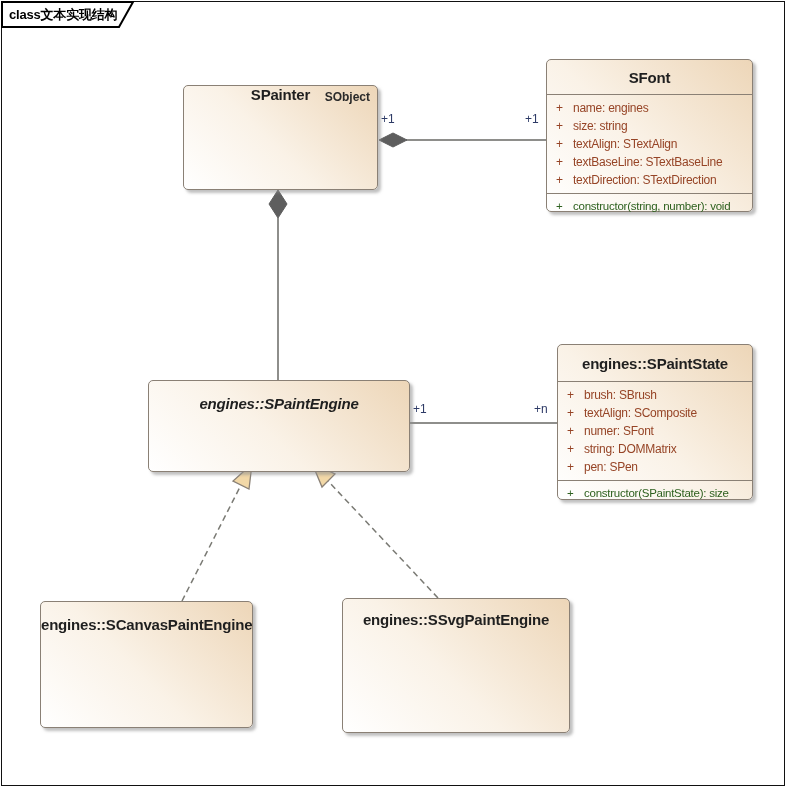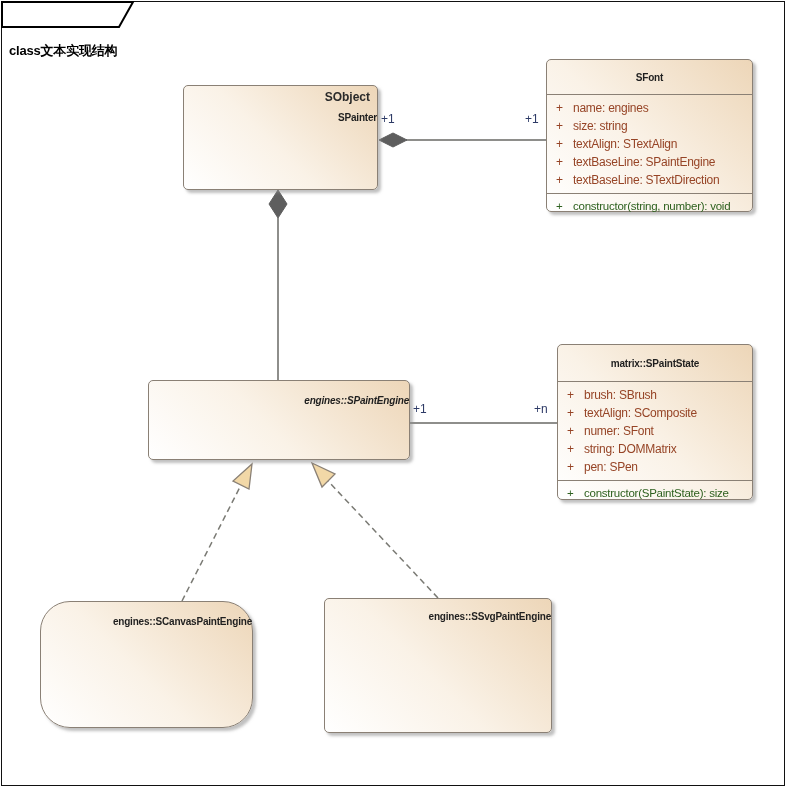--- a/index.html
+++ b/index.html
@@ -7,55 +7,55 @@
     position:relative; width:788px; height:796px; background:#ffffff;
     font-family:"Liberation Sans", sans-serif; overflow:hidden;
   }
   .frame {
     position:absolute; left:1px; top:1px; width:784px; height:785px;
     border:1.5px solid #111111; box-sizing:border-box;
   }
   .layer { position:absolute; left:0; top:0; width:788px; height:796px; }
   .tab-label {
     position:absolute; left:9px; top:6px; font-size:13px; font-weight:bold;
-    color:#000; white-space:nowrap; letter-spacing:-0.2px;margin-top:36px;
+    color:#000; white-space:nowrap; letter-spacing:-0.2px;
   }
   .uml-box {
     position:absolute; box-sizing:border-box;
     border:1px solid #8a8075; border-radius:5px;
     background:linear-gradient(45deg, #ffffff 0%, #faf2e7 45%, #edd6b8 100%);
     box-shadow:3px 3px 3px rgba(140,140,140,0.55);
   }
   .box-title {
-    font-weight:bold; font-size:10px; color:#1f1f1f; text-align:right;
+    font-weight:bold; font-size:15px; color:#1f1f1f; text-align:center;
     letter-spacing:-0.2px; white-space:nowrap;
   }
   .title-comp { display:flex; align-items:center; justify-content:center; }
   .annotation {
     position:absolute; top:4px; right:7px; font-weight:bold;
     font-size:12px; color:#2a2a2a;
   }
   .compartment { border-top:1px solid #8a8075; }
   .members { padding-top:4px; }
   .ops-comp { padding-top:3px; }
   .member-row { display:flex; height:18px; line-height:18px; font-size:12px; letter-spacing:-0.25px; white-space:nowrap; }
   .member-row .vis { width:17px; padding-left:9px; flex:none; }
   .attrs .member-row { color:#964426; }
   .ops  .member-row { color:#2e611f; font-size:11.5px; }
   .mult {
     position:absolute; font-size:12px; color:#2d3a66; white-space:nowrap;
   }
   
   #box-spainter       { left:183px; top:85px;  width:195px; height:105px; }
   #box-sfont          { left:546px; top:59px;  width:207px; height:153px; }
-  #box-spaintengine   { left:148px; top:380px; width:262px; height:80px; }
+  #box-spaintengine   { left:148px; top:380px; width:262px; height:92px; }
   #box-spaintstate    { left:557px; top:344px; width:196px; height:156px; }
-  #box-scanvas        { left:40px;  top:601px; width:213px; height:127px;border-radius:30px; }
-  #box-ssvg           { left:324px; top:598px; width:228px; height:135px; }
-  #box-spainter .box-title { margin-top:26px; }
+  #box-scanvas        { left:40px;  top:601px; width:213px; height:127px; }
+  #box-ssvg           { left:342px; top:598px; width:228px; height:135px; }
+  #box-spainter .box-title { }
   #box-spaintengine .box-title { margin-top:14px; font-style:italic; }
   #box-scanvas .box-title { margin-top:14px; }
   #box-ssvg .box-title { margin-top:12px; }
   #box-sfont .title-comp { height:34px; }
   #box-sfont .attrs { height:94px; }
   #box-sfont .ops { height:23px; }
   #box-spaintstate .title-comp { height:36px; }
   #box-spaintstate .attrs { height:94px; }
   #box-spaintstate .ops { height:24px; }
 </style>
@@ -104,42 +104,42 @@
         <div class="member-row">
           <span class="vis">+</span>
           <span class="mtext">size: string</span>
         </div>
         <div class="member-row">
           <span class="vis">+</span>
           <span class="mtext">textAlign: STextAlign</span>
         </div>
         <div class="member-row">
           <span class="vis">+</span>
-          <span class="mtext">textBaseLine: SPaintEngine</span>
+          <span class="mtext">textBaseLine: STextBaseLine</span>
         </div>
         <div class="member-row">
           <span class="vis">+</span>
-          <span class="mtext">textBaseLine: STextDirection</span>
+          <span class="mtext">textDirection: STextDirection</span>
         </div>
       </div>
     <div class="compartment members ops ops-comp">
         <div class="member-row">
           <span class="vis">+</span>
           <span class="mtext">constructor(string, number): void</span>
         </div>
       </div>
   </div>
 
   <div class="uml-box" id="box-spaintengine">
     <div class="box-title">engines::SPaintEngine</div>
   </div>
 
   <div class="uml-box" id="box-spaintstate">
     <div class="title-comp">
-      <div class="box-title">matrix::SPaintState</div>
+      <div class="box-title">engines::SPaintState</div>
     </div>
     <div class="compartment members attrs">
         <div class="member-row">
           <span class="vis">+</span>
           <span class="mtext">brush: SBrush</span>
         </div>
         <div class="member-row">
           <span class="vis">+</span>
           <span class="mtext">textAlign: SComposite</span>
         </div>

